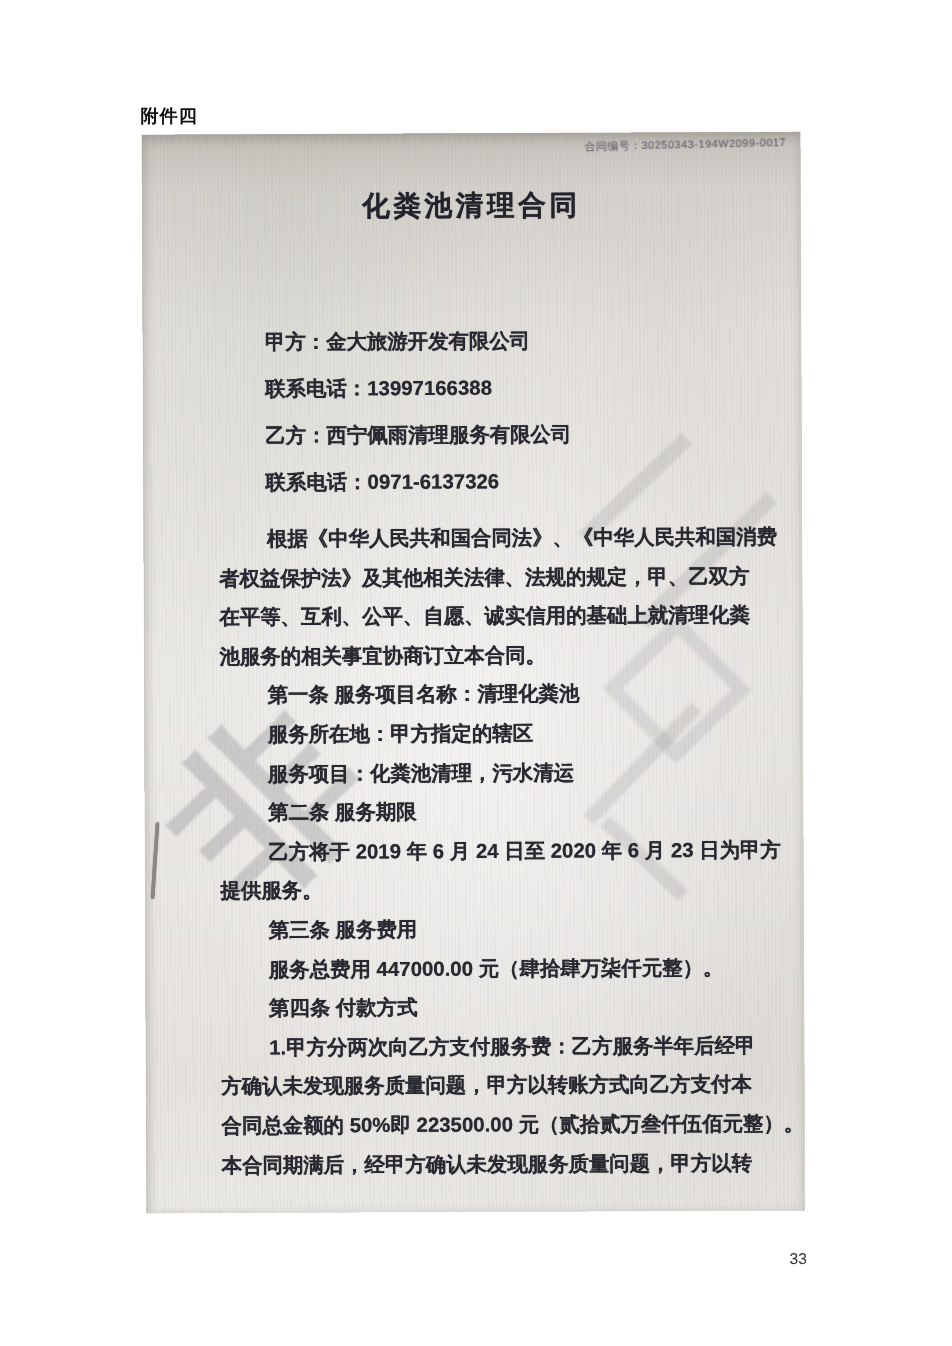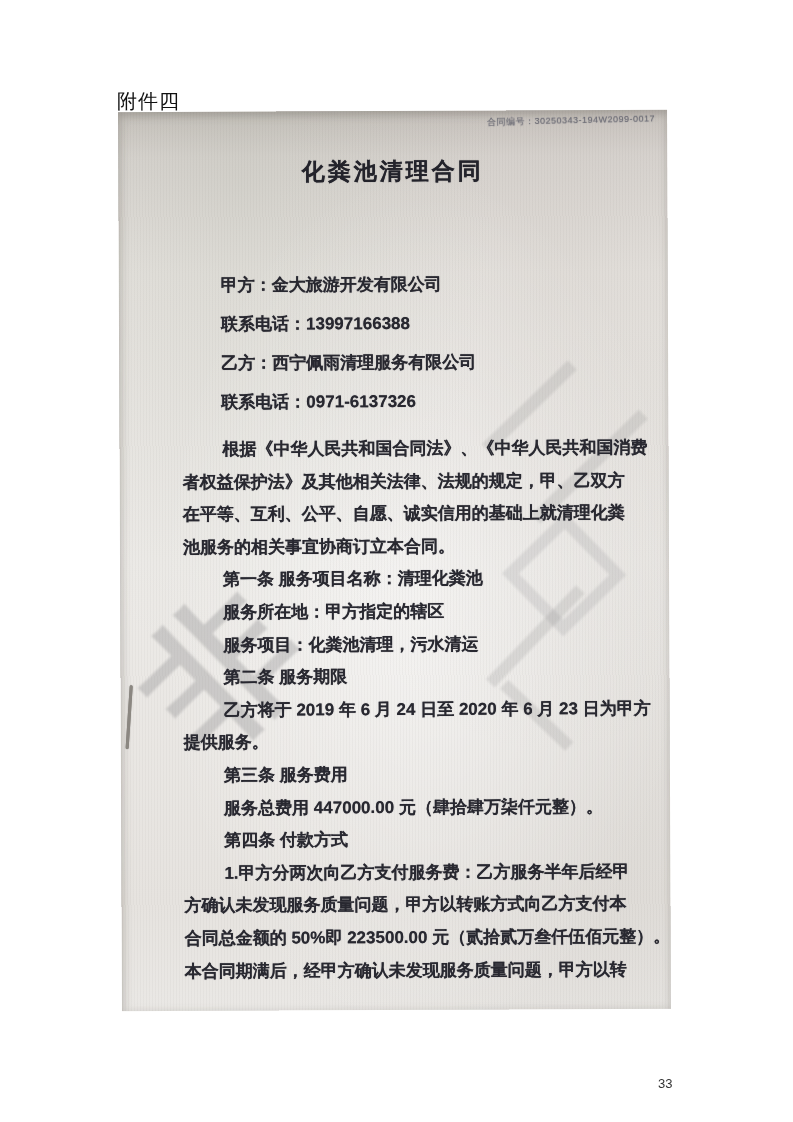--- a/index.html
+++ b/index.html
@@ -3,21 +3,21 @@
 <meta charset="utf-8">
 <style>
   html,body{margin:0;padding:0;}
   body{
     width:793px;height:1122px;position:relative;background:#ffffff;
     font-family:"Liberation Sans","DejaVu Sans",sans-serif;
     overflow:hidden;
   }
   .attachment-label{
     position:absolute;left:117px;top:88px;
-    font-size:20px;font-weight:normal;color:#101010;letter-spacing:1px;
+    font-size:15px;font-weight:bold;color:#101010;letter-spacing:1px;
   }
   
   .scan{
     position:absolute;left:120px;top:111px;width:549px;height:899px;
     transform:rotate(-0.25deg);
     background:
       radial-gradient(ellipse at 22% 8%, rgba(150,158,138,0.14), transparent 42%),
       radial-gradient(ellipse at 78% 20%, rgba(166,156,146,0.12), transparent 46%),
       radial-gradient(ellipse at 55% 55%, rgba(255,255,255,0.55), transparent 62%),
       radial-gradient(ellipse at 90% 80%, rgba(170,165,158,0.14), transparent 50%),
@@ -63,21 +63,21 @@
   .wm-s2{left:395px;top:350px;width:150px;height:13px;transform:rotate(-44deg);}
   .wm-s3{left:400px;top:420px;width:64px;height:64px;background:none;border:12px solid rgba(140,140,143,0.20);transform:rotate(-44deg);}
   .wm-s4{left:350px;top:520px;width:130px;height:12px;transform:rotate(-46deg);}
   .wm-s5{left:410px;top:560px;width:12px;height:90px;transform:rotate(-46deg);}
   .pen-mark{
     position:absolute;left:7px;top:573px;width:3px;height:64px;
     background:#8b8781;border-radius:2px;transform:rotate(4deg);
     box-shadow:0 0 1px rgba(90,86,80,0.8);
   }
   .page-number{
-    position:absolute;left:658px;top:1076px;
+    position:absolute;left:658px;top:1041px;
     font-size:13px;color:#333;font-weight:normal;
   }
 </style>
 </head>
 <body>
 
 <div class="attachment-label">附件四</div>
 
 <div class="scan">
 

